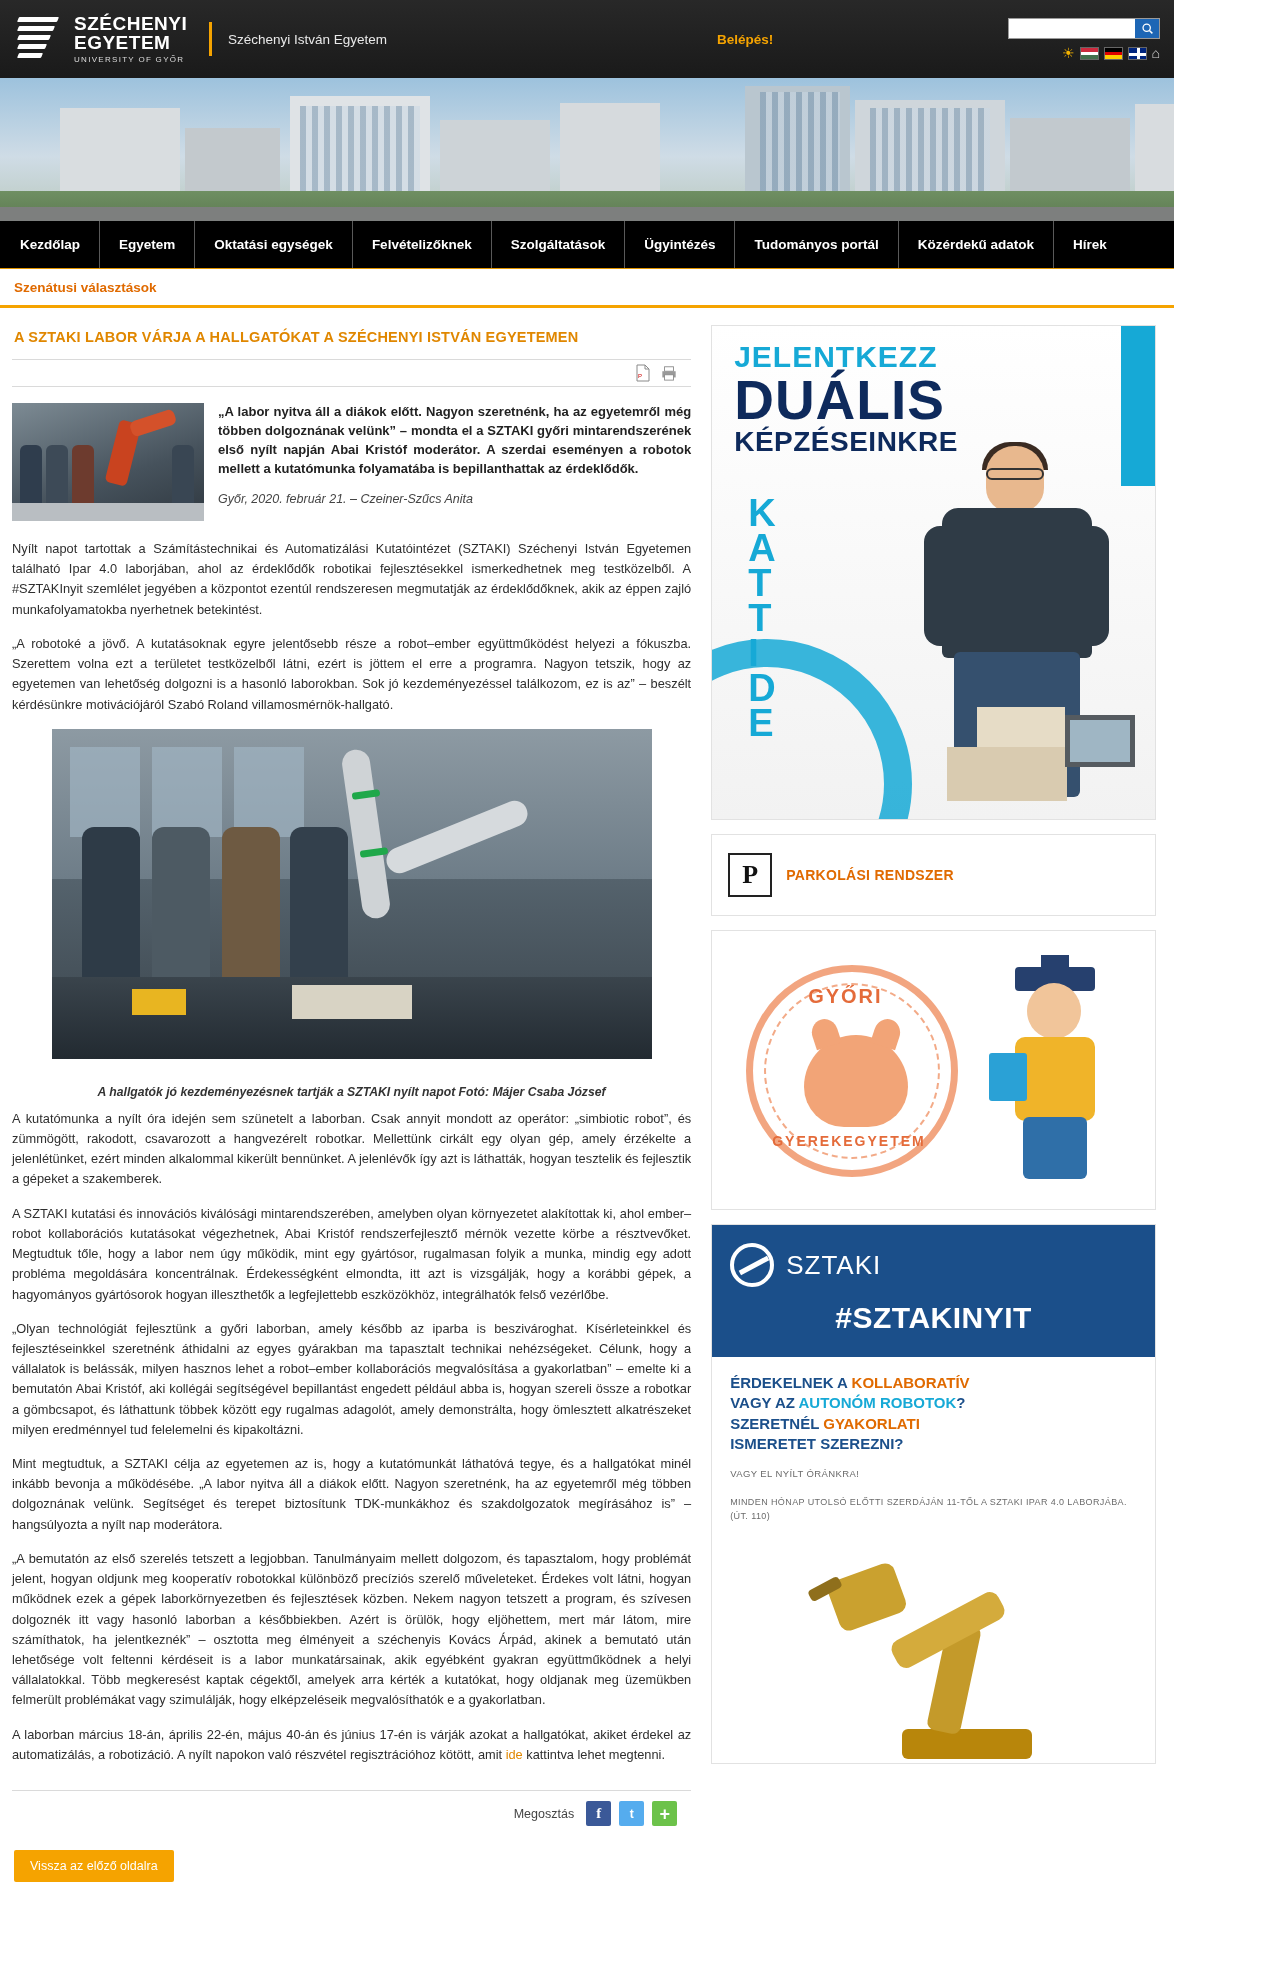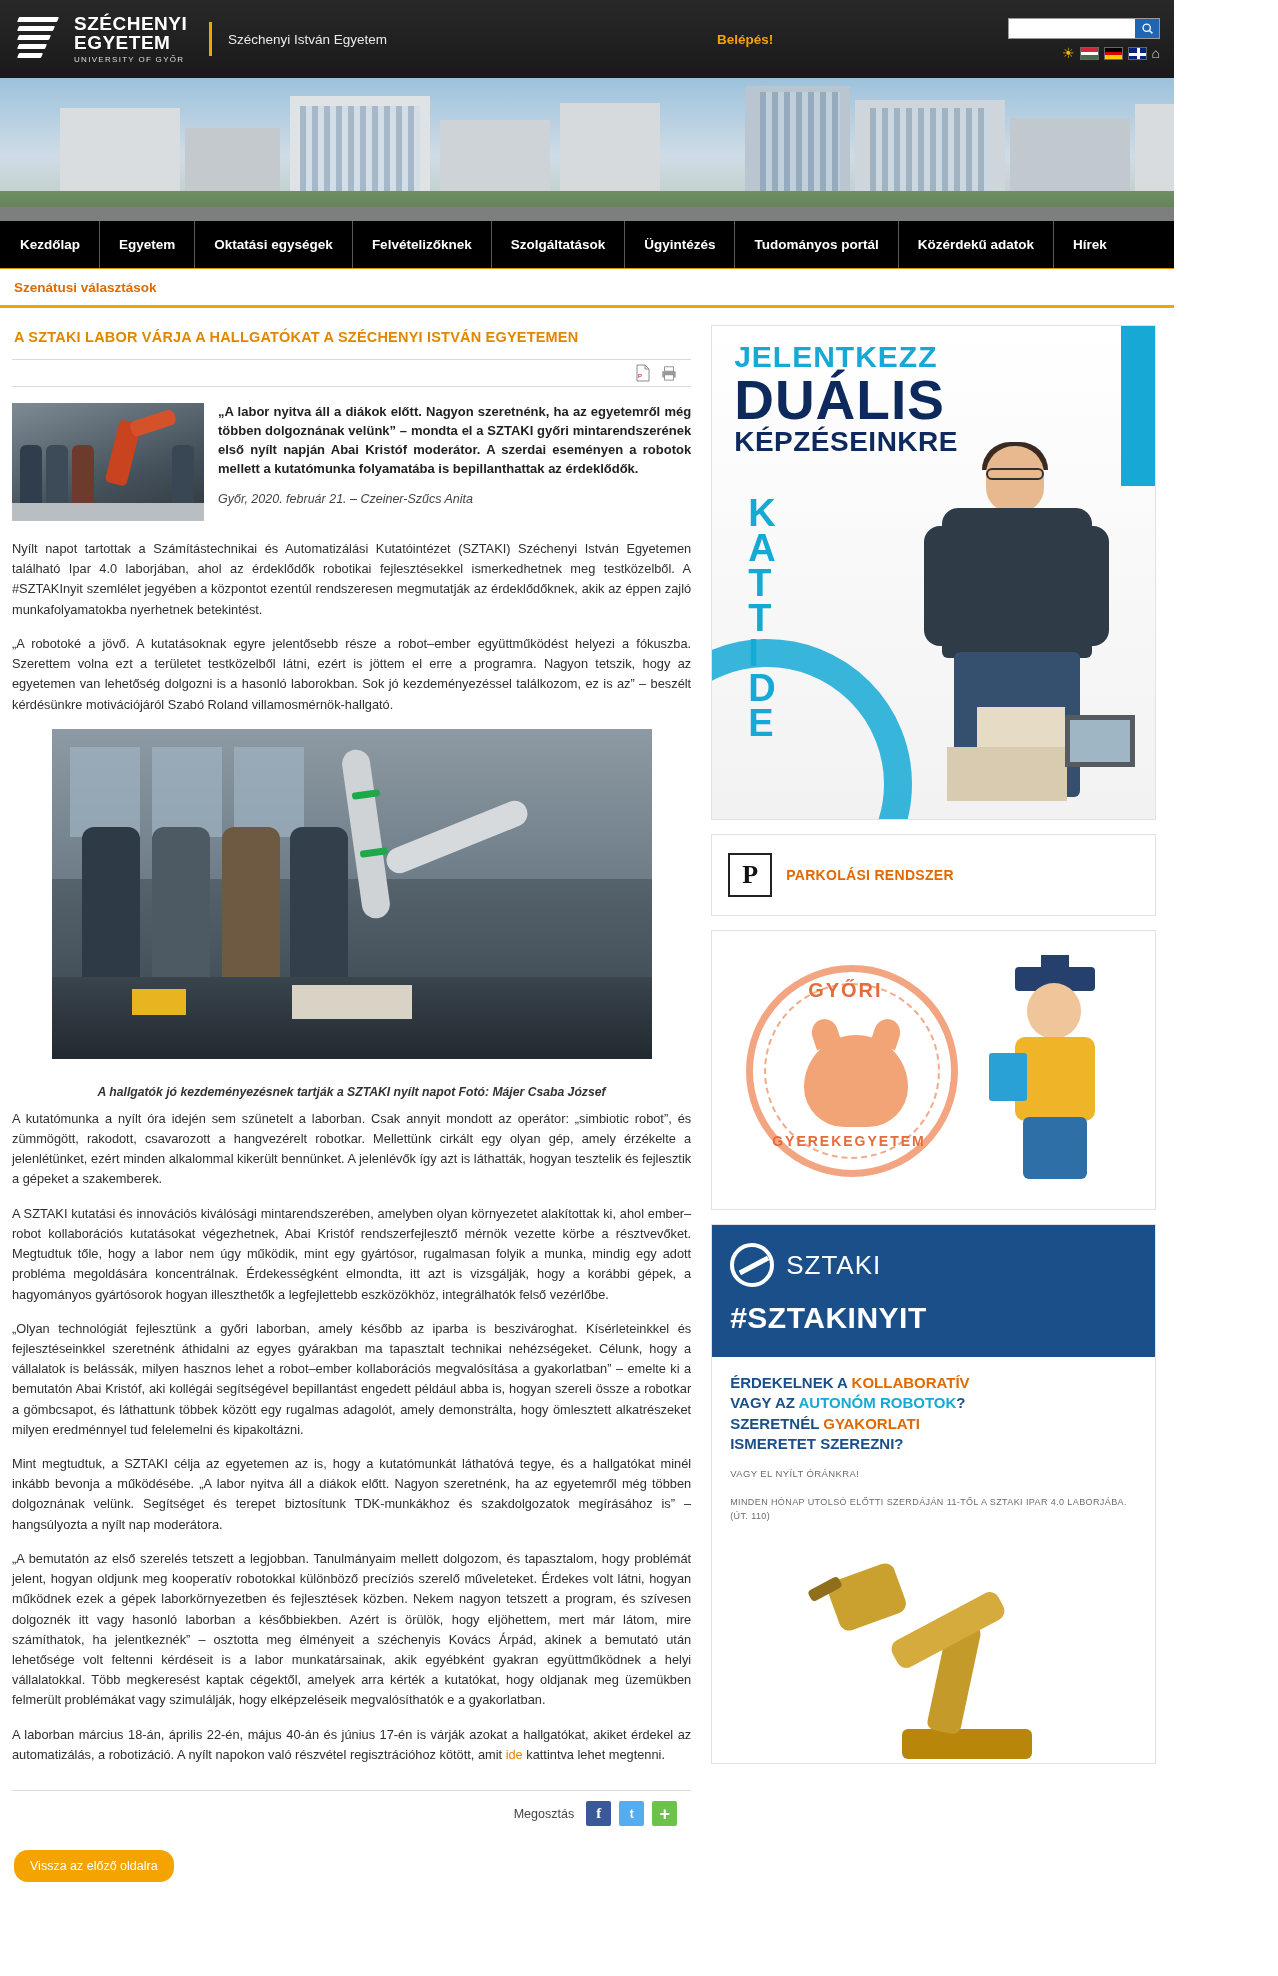--- a/index.html
+++ b/index.html
@@ -206,21 +206,21 @@
     display:flex; align-items:center; justify-content:flex-end; gap:8px;
   }
   .share-label { font-size: 12.5px; color:#444; margin-right:4px;}
   .sbtn { width:25px; height:25px; display:flex; align-items:center; justify-content:center; color:#fff; font-weight:bold; font-size:15px; cursor:pointer; border-radius:2px;}
   .sbtn.fb { background:#3b5998; font-family:"Liberation Serif", serif;}
   .sbtn.tw { background:#55acee; font-size:12px;}
   .sbtn.plus { background:#6cc24a; font-size:18px; line-height:18px;}
 
   .back-btn {
     margin: 14px 0 28px 2px; display:inline-block; background:#f5a300; color:#fff;
-    font-size:12.5px; padding: 9px 16px; cursor:pointer; border-radius:14px;
+    font-size:12.5px; padding: 9px 16px; cursor:pointer; border-radius:2px;
   }
 
   
   .side-card { background:#fff; border:1px solid #e2e2e2; margin-bottom: 14px; }
   .banner-dual {
     position:relative; height: 495px; overflow:hidden;
     background: linear-gradient(180deg,#ffffff 0%, #f2f2f2 100%);
   }
   .banner-dual .bd-top { position:absolute; left:22px; top:14px; right:14px; }
   .bd-l1 { color:#16a9d6; font-size: 30px; font-weight:bold; letter-spacing:1px;}
@@ -259,40 +259,40 @@
 
   .gyerek-card { height: 280px; position:relative; overflow:hidden; background:#fff;}
   .gy-stamp {
     position:absolute; left: 34px; top: 34px; width: 212px; height: 212px; border-radius:50%;
     border: 7px solid #f0956a; opacity:.85;
   }
   .gy-stamp-in {
     position:absolute; left: 52px; top: 52px; width: 176px; height: 176px; border-radius:50%;
     border: 2px dashed #f0956a; opacity:.8;
   }
-  .gy-stamp-t1 { position:absolute; left: 96px; top: 48px; color:#e46b3a; font-weight:bold; font-size:20px; letter-spacing:2px;}
+  .gy-stamp-t1 { position:absolute; left: 96px; top: 54px; color:#e46b3a; font-weight:bold; font-size:20px; letter-spacing:2px;}
   .gy-stamp-t2 { position:absolute; left: 60px; bottom: 60px; color:#e46b3a; font-weight:bold; font-size:14px; letter-spacing:2px;}
   .gy-fox { position:absolute; left: 92px; top: 104px; width:104px; height:92px; background:#f2a477; border-radius:52px 52px 40px 40px;}
   .gy-fox::before{content:"";position:absolute;left:8px;top:-16px;width:26px;height:28px;background:#f2a477;border-radius:50% 50% 0 0;transform:rotate(-18deg);}
   .gy-fox::after{content:"";position:absolute;right:8px;top:-16px;width:26px;height:28px;background:#f2a477;border-radius:50% 50% 0 0;transform:rotate(18deg);}
   .gy-kid { position:absolute; right: 40px; top: 26px; width: 120px; height: 225px;}
   .gy-kid .k-head{position:absolute;left:32px;top:26px;width:54px;height:56px;background:#f1c59a;border-radius:50%;}
   .gy-kid .k-cap{position:absolute;left:20px;top:10px;width:80px;height:24px;background:#26406e;border-radius:4px;}
   .gy-kid .k-cap::after{content:"";position:absolute;left:26px;top:-12px;width:28px;height:14px;background:#26406e;}
   .gy-kid .k-body{position:absolute;left:20px;top:80px;width:80px;height:84px;background:#f0b429;border-radius:10px;}
   .gy-kid .k-legs{position:absolute;left:28px;top:160px;width:64px;height:62px;background:#2f6fa8;border-radius:6px;}
   .gy-kid .k-book{position:absolute;left:-6px;top:96px;width:38px;height:48px;background:#2aa1d6;border-radius:3px;}
 
   .sztaki-card { background:#ffffff; }
   .sztaki-top { background:#1b4f8a; padding: 18px 18px 22px 18px; color:#fff; }
   .sztaki-logo-row { display:flex; align-items:center; gap:12px; }
   .sztaki-ring { width: 44px; height:44px; border-radius:50%; border:4px solid #fff; position:relative;}
   .sztaki-ring::after{content:"";position:absolute;left:4px;top:16px;width:32px;height:5px;background:#fff;transform:rotate(-28deg);}
   .sztaki-name { font-size: 26px; letter-spacing: 1px; }
-  .sztaki-hash { font-size: 30px; font-weight:bold; margin-top: 14px; letter-spacing:.5px;}
+  .sztaki-hash { font-size: 30px; font-weight:bold; margin-top: 14px; letter-spacing:.5px;text-align:center;}
   .sztaki-body { padding: 16px 18px 10px 18px; }
   .sz-l1 { font-weight:bold; font-size: 15px; color:#1b4f8a; line-height:1.35;}
   .sz-l1 .or { color:#e06a00; }
   .sz-l1 .bl { color:#1b4f8a; }
   .sz-l1 .cy { color:#16a9d6; }
   .sz-small { margin-top: 14px; font-size: 9.5px; color:#6b6b6b; letter-spacing:.4px; }
   .sz-small .s2 { margin-top: 17px; font-size: 9px; line-height: 1.5; }
   .sztaki-robot { height: 230px; position:relative; overflow:hidden; background:#fff;}
   .rb-base{position:absolute;left:190px;bottom:4px;width:130px;height:30px;background:#b8860b;border-radius:6px;}
   .rb-arm1{position:absolute;left:225px;bottom:30px;width:34px;height:110px;background:#c49a2a;border-radius:8px;transform:rotate(12deg);}

